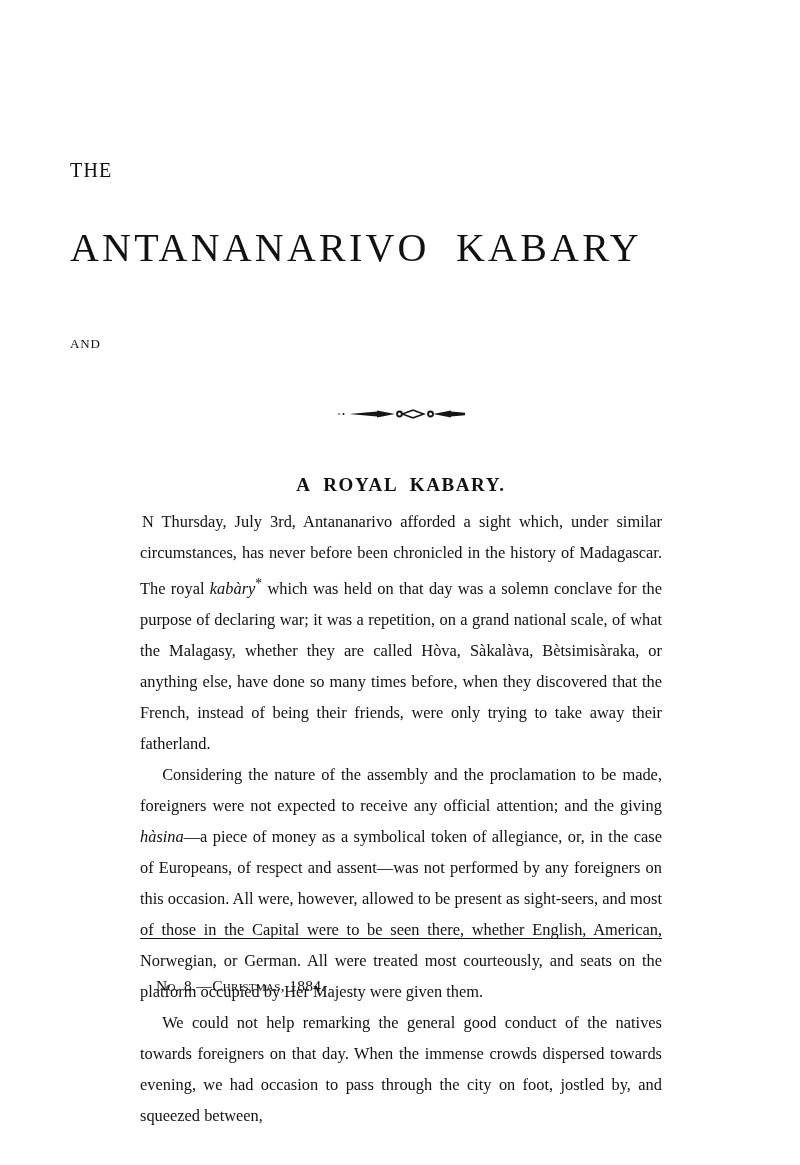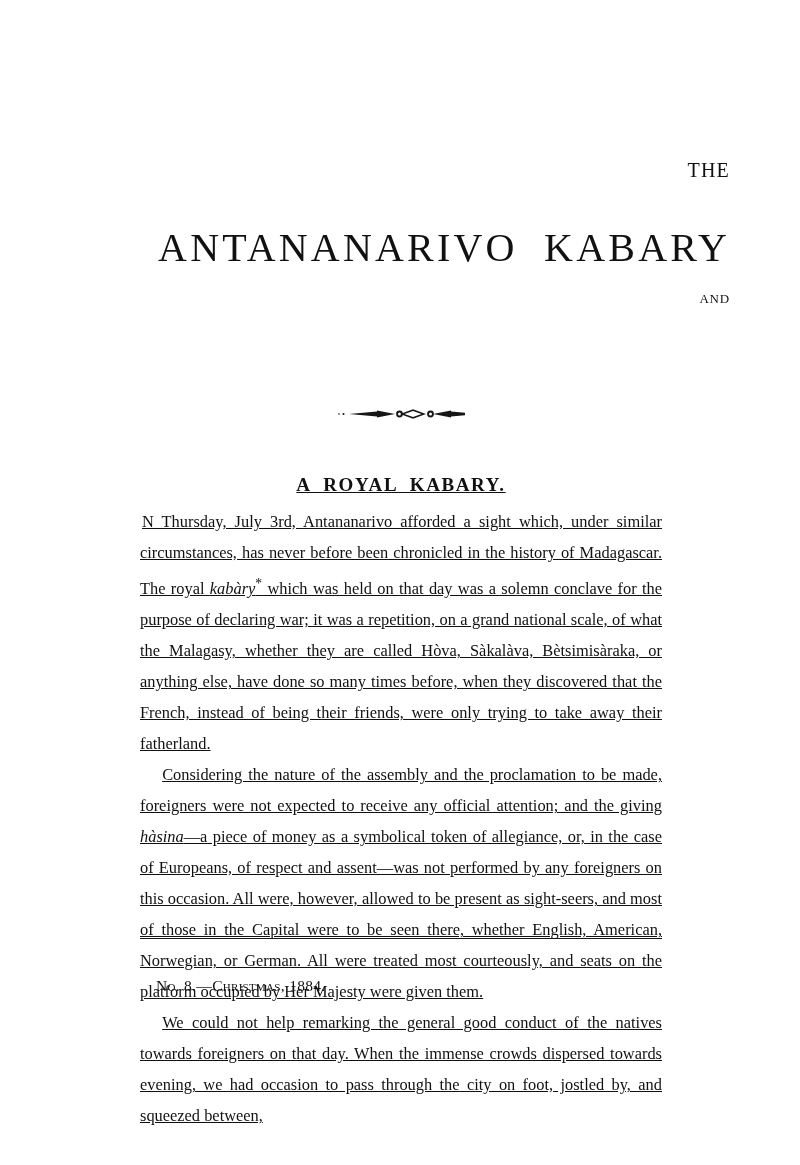--- a/index.html
+++ b/index.html
@@ -23,39 +23,39 @@
     height: 1165px;
     background: #ffffff;
   }
 
   
   .masthead {
     position: absolute;
     left: 70px;
     top: 160px;
     width: 660px;
-    text-align: right;
+    text-align: left;
   }
   .mast-the {
     font-size: 20px;
     letter-spacing: 1.2px;
     line-height: 1;
   }
   .mast-main {
     font-size: 40px;
     letter-spacing: 3.2px;
     line-height: 1;
     margin-top: 48px;
     white-space: pre;
   }
   .mast-and {
     font-size: 13px;
     letter-spacing: 0.8px;
     line-height: 1;
-    margin-top: 24px;
+    margin-top: 69px;
   }
   .mast-sub {
     font-size: 27px;
     letter-spacing: 2.6px;
     line-height: 1;
     margin-top: 40px;
     white-space: pre;
   }
 
   
@@ -68,21 +68,20 @@
     line-height: 0;
   }
   .ornament svg { display: inline-block; }
 
   
   .article {
     position: absolute;
     left: 140px;
     top: 474px;
     width: 522px;
-    text-decoration: underline;
   }
   .article-title {
     text-align: center;
     font-size: 19px;
     letter-spacing: 1.6px;
     white-space: pre;
     margin: 0 0 10px 0;
   }
 
   .body-text {

